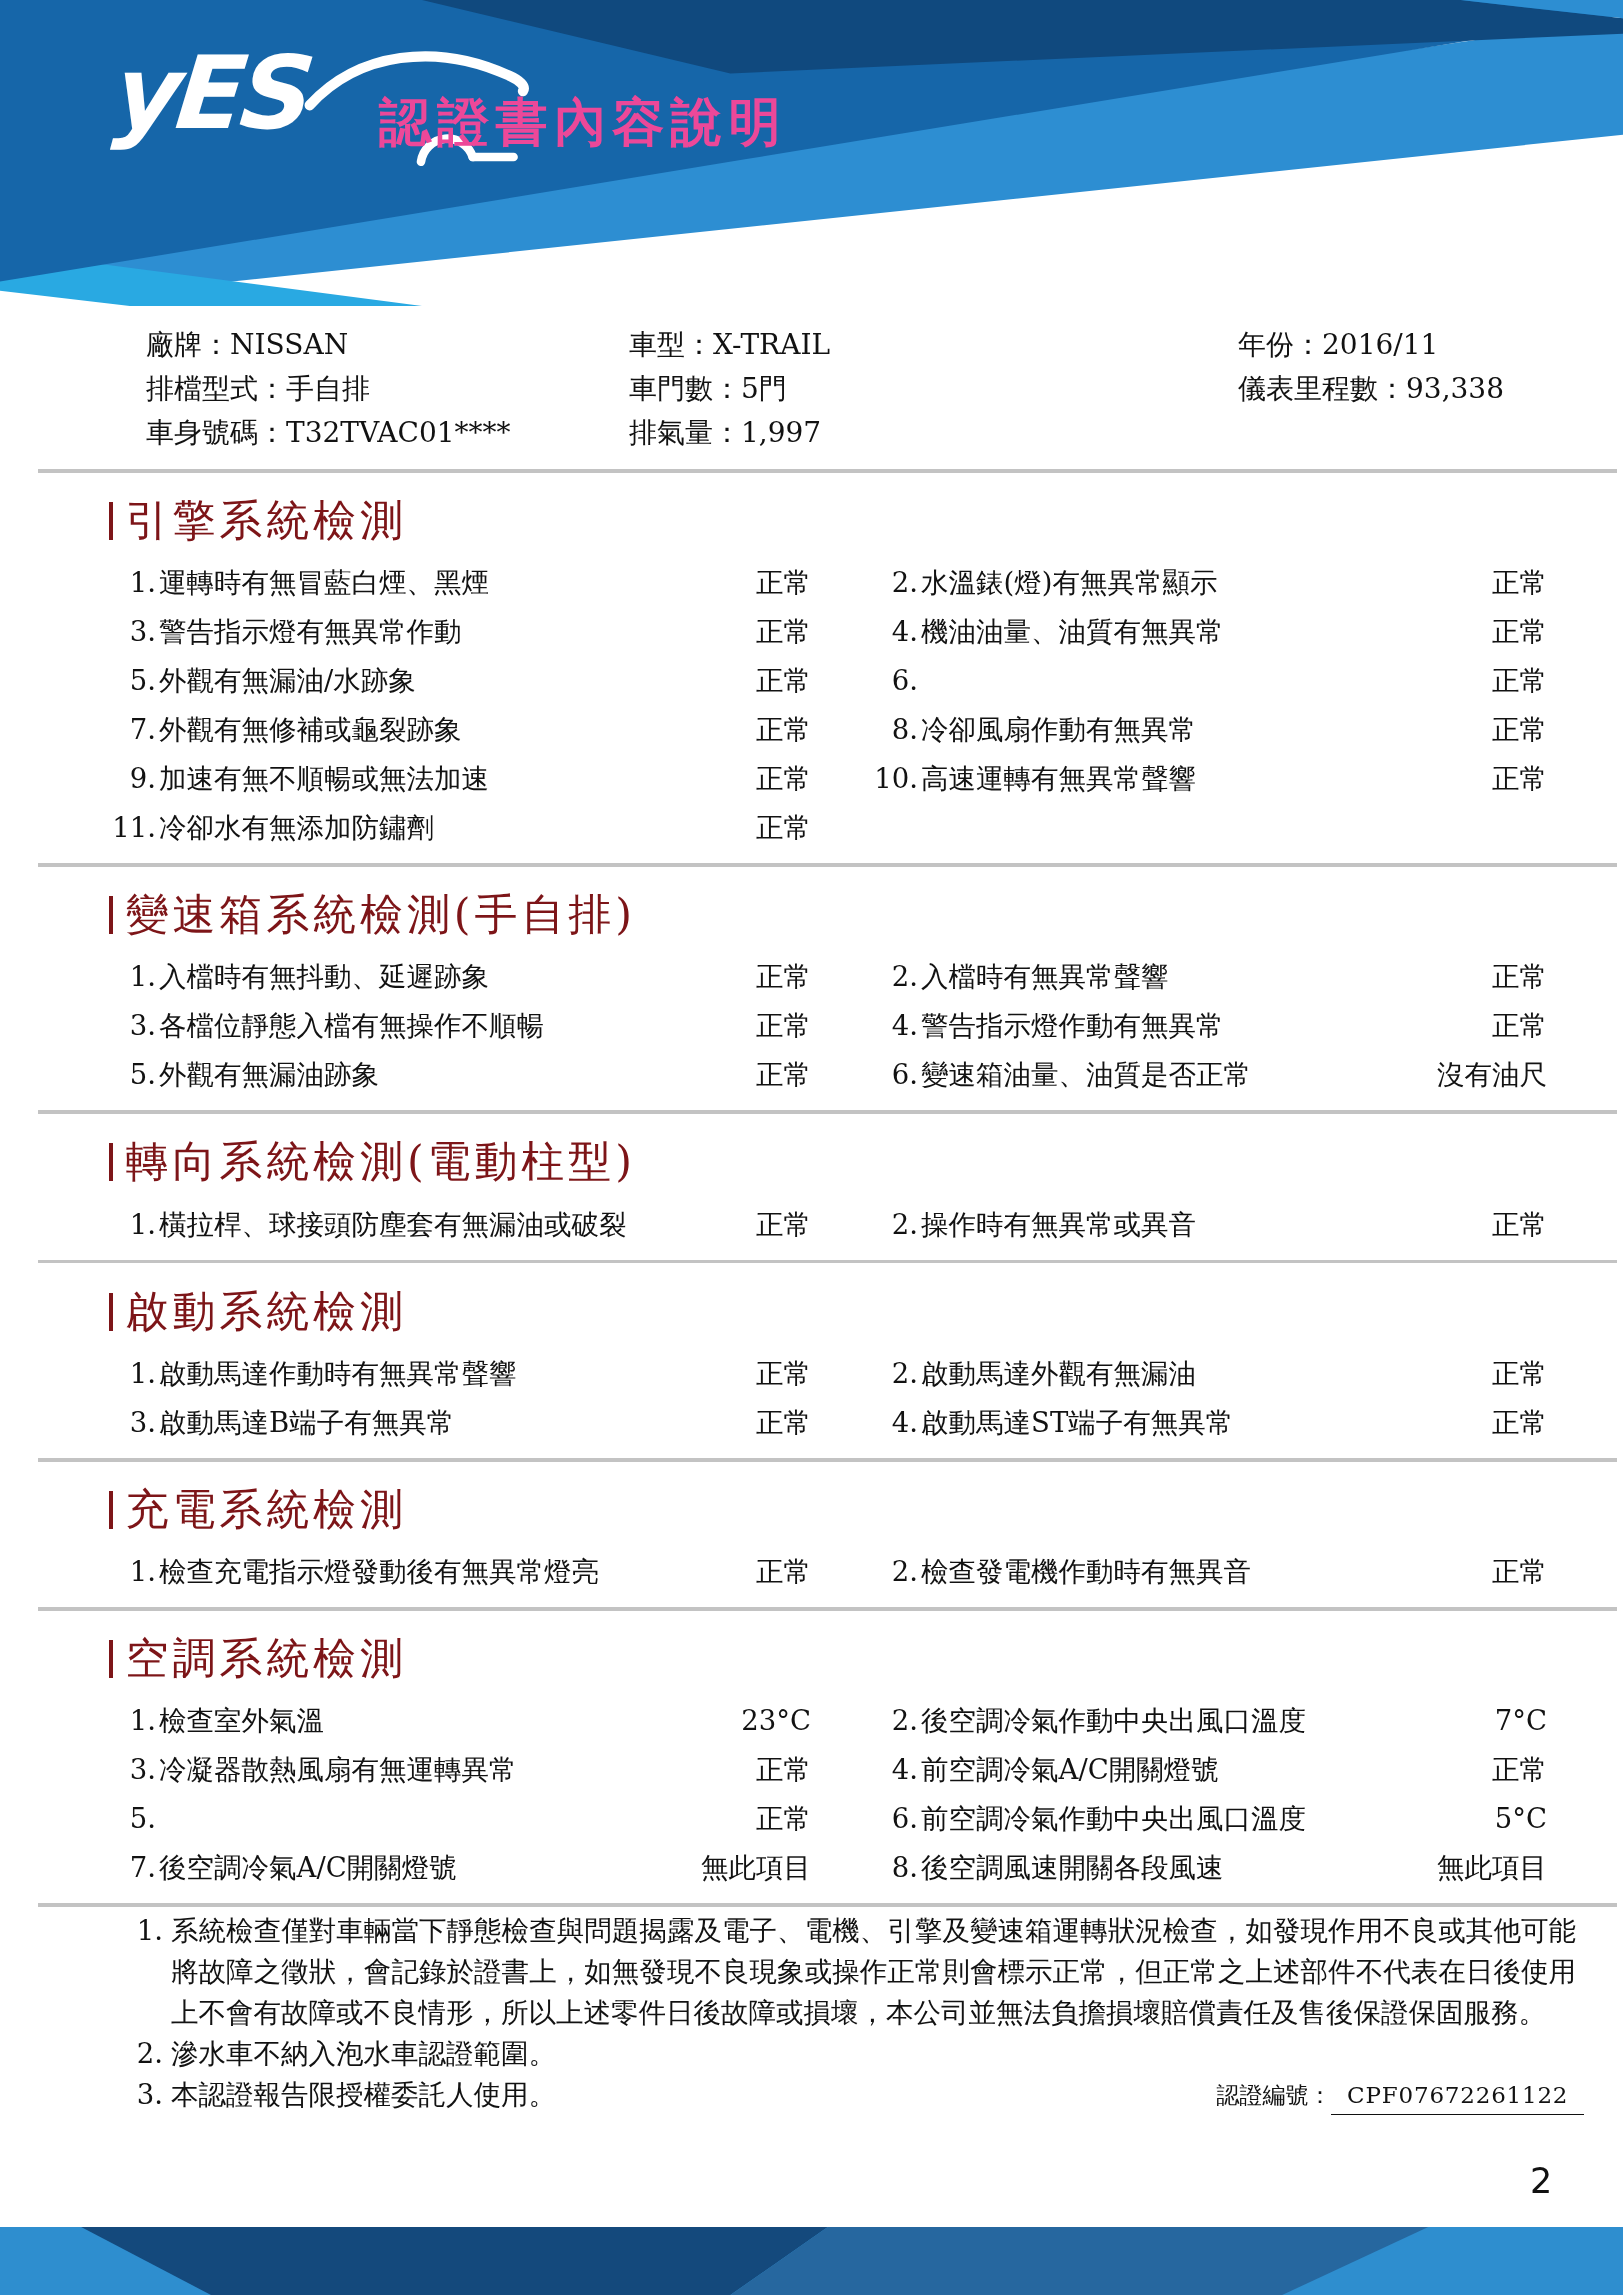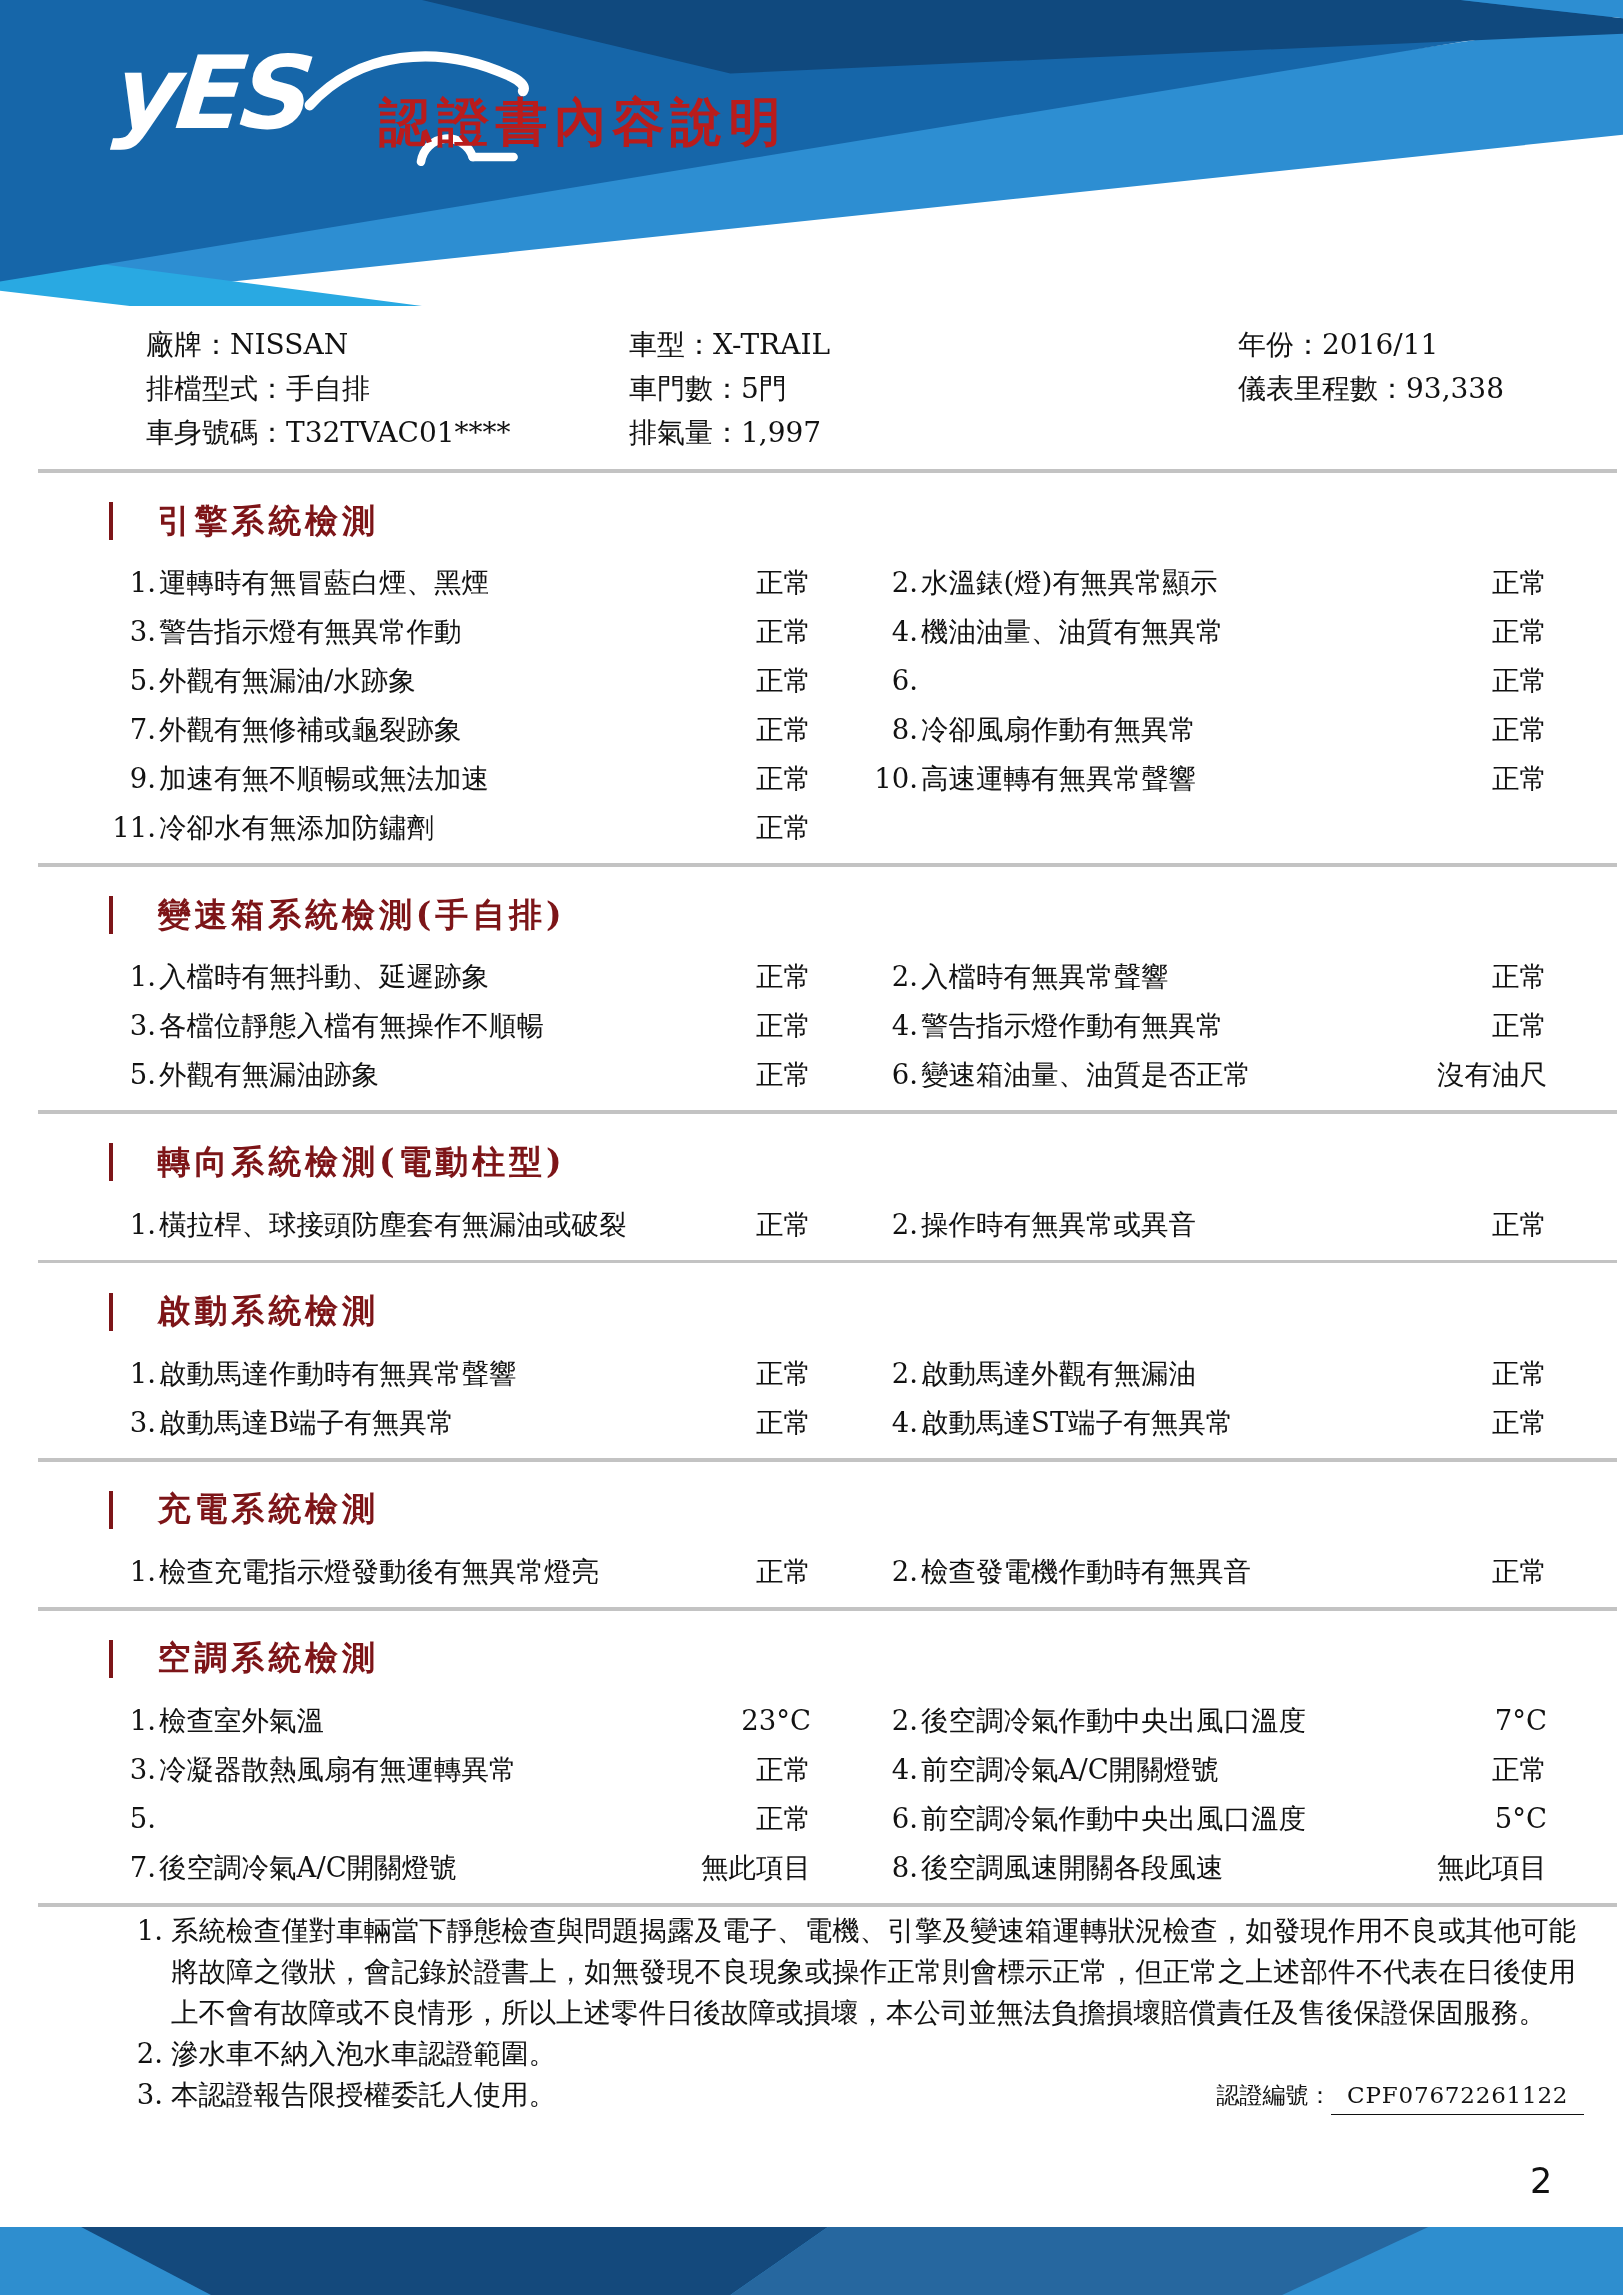--- a/index.html
+++ b/index.html
@@ -23,39 +23,39 @@
   .logo-text {
     position:absolute; left:0; top:7.9px;
     font-family:"DejaVu Sans", sans-serif; font-style:italic; font-weight:bold;
     font-size:101px; line-height:1; color:#ffffff; letter-spacing:-4.7px;
     transform:skewX(-6deg);
   }
   .logo-car { position:absolute; left:187px; top:-4.7px; }
   .page-title {
     position:absolute; left:379px; top:88px;
     font-family:"DejaVu Sans", sans-serif; font-weight:bold;
-    font-size:52px; color:#b91c1c; letter-spacing:6.3px; white-space:nowrap;text-align:right;
+    font-size:52px; color:#ec4899; letter-spacing:6.3px; white-space:nowrap;text-align:right;
   }
 
   
   .content { position:absolute; top:306px; left:16px; width:1623px; }
 
   .info-grid {
     display:grid; grid-template-columns:483px 609px auto;
     padding:17.3px 0 0 130px; row-gap:0;
   }
   .info-cell { font-size:28px; line-height:44px; white-space:nowrap; }
 
   .divider { height:3.9px; background:#c3c3c3; margin:11px 22px 0 22px; }
   .info-divider { margin-top:14px; }
 
   .sec-title { display:flex; align-items:center; margin:23.6px 0 12.6px 93px; height:49px; }
   .sec-bar { width:3.9px; height:38px; background:#7d1518; margin-right:12.6px; flex:none; }
   .sec-title h2 {
-    font-size:33px; font-weight:700; color:#7d1518; letter-spacing:3.9px; white-space:nowrap;margin-left:32px;
+    font-size:43px; font-weight:400; color:#7d1518; letter-spacing:3.9px; white-space:nowrap;
   }
 
   .item-row { display:flex; margin:0 92px 0 94px; }
   .item { display:flex; align-items:baseline; font-size:27.5px; line-height:49px; }
   .item.left  { width:701px; flex:none; }
   .item.right { flex:1; }
   .item-gap { width:61px; flex:none; }
   .item-num { width:46px; flex:none; text-align:right; }
   .item-text { padding-left:3.1px; white-space:nowrap; }
   .item-status { margin-left:auto; text-align:right; white-space:nowrap; padding-left:15.7px; }

